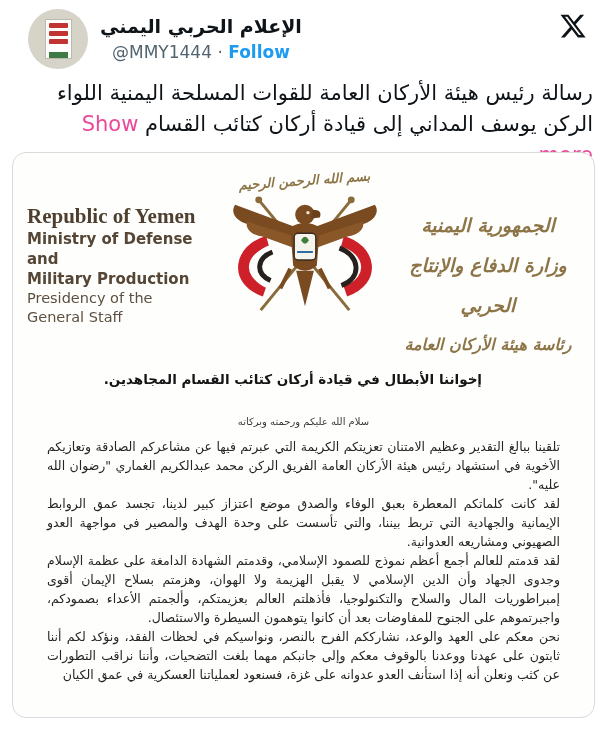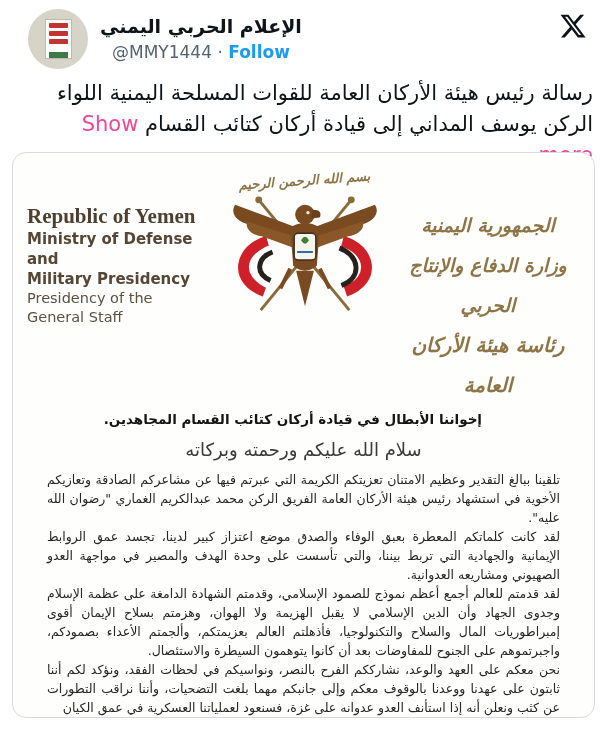--- a/index.html
+++ b/index.html
@@ -57,35 +57,35 @@
   .bismillah {
     direction: rtl; color: #8d7547; font-size: 13px; font-weight: bold;
     transform: rotate(-4deg); margin-bottom: 2px; font-style: italic;
   }
   .emblem { display: block; margin: 0 auto; }
 
   .hdr-ar { width: 198px; text-align: center; padding-top: 32px; direction: rtl; }
   .hdr-ar div { color: #8d7547; font-weight: bold; font-style: italic; }
   .hdr-ar .a1 { font-size: 19px; line-height: 40px; }
   .hdr-ar .a2 { font-size: 19px; line-height: 40px; }
-  .hdr-ar .a3 { font-size: 20px; line-height: 40px; }
+  .hdr-ar .a3 { font-size: 16px; line-height: 40px; }
 
   .headline1 {
     direction: rtl; text-align: center; font-weight: bold;
     font-size: 13.5px; line-height: 21px; color: #151515;
     margin: 10px 28px 0 28px;
   }
   .headline2 {
     direction: rtl; text-align: right; font-weight: bold;
     font-size: 13.5px; line-height: 21px; color: #151515;
     margin: 4px 112px 0 28px;
   }
   .greeting {
-    direction: rtl; text-align: center; font-size: 18px;
-    color: #3a3a3a; margin-top: 9px;
+    direction: rtl; text-align: center; font-size: 10px;
+    color: #3a3a3a; margin-top: 26px;
   }
   .letter-body { margin: 10px 34px 12px 34px; direction: rtl; }
   .letter-body p {
     text-align: justify; font-size: 12.5px; line-height: 19px; color: #262626;
   }
 </style>
 </head>
 <body>
 
 <div class="tweet-top">
@@ -113,21 +113,21 @@
 </div>
 
 <div class="tweet-text"><span>رسالة رئيس هيئة الأركان العامة للقوات المسلحة اليمنية اللواء الركن يوسف المداني إلى قيادة أركان كتائب القسام </span><span class="show-more">Show more</span></div>
 
 <div class="letter-card">
 
   <div class="letter-header">
     <div class="hdr-en">
       <div class="l1">Republic of Yemen</div>
       <div class="l2">Ministry of Defense and</div>
-      <div class="l2">Military Presidency</div>
+      <div class="l2">Military Production</div>
       <div class="l3">Presidency of the</div>
       <div class="l3">General Staff</div>
     </div>
 
     <div class="hdr-center">
       <div class="bismillah">بسم الله الرحمن الرحيم</div>
       <svg class="emblem" viewBox="0 0 170 128" width="168" height="126">
         <g stroke="#8a6b3a" stroke-width="3">
           <line x1="40" y1="122" x2="132" y2="10"></line>
           <line x1="130" y1="122" x2="38" y2="10"></line>

